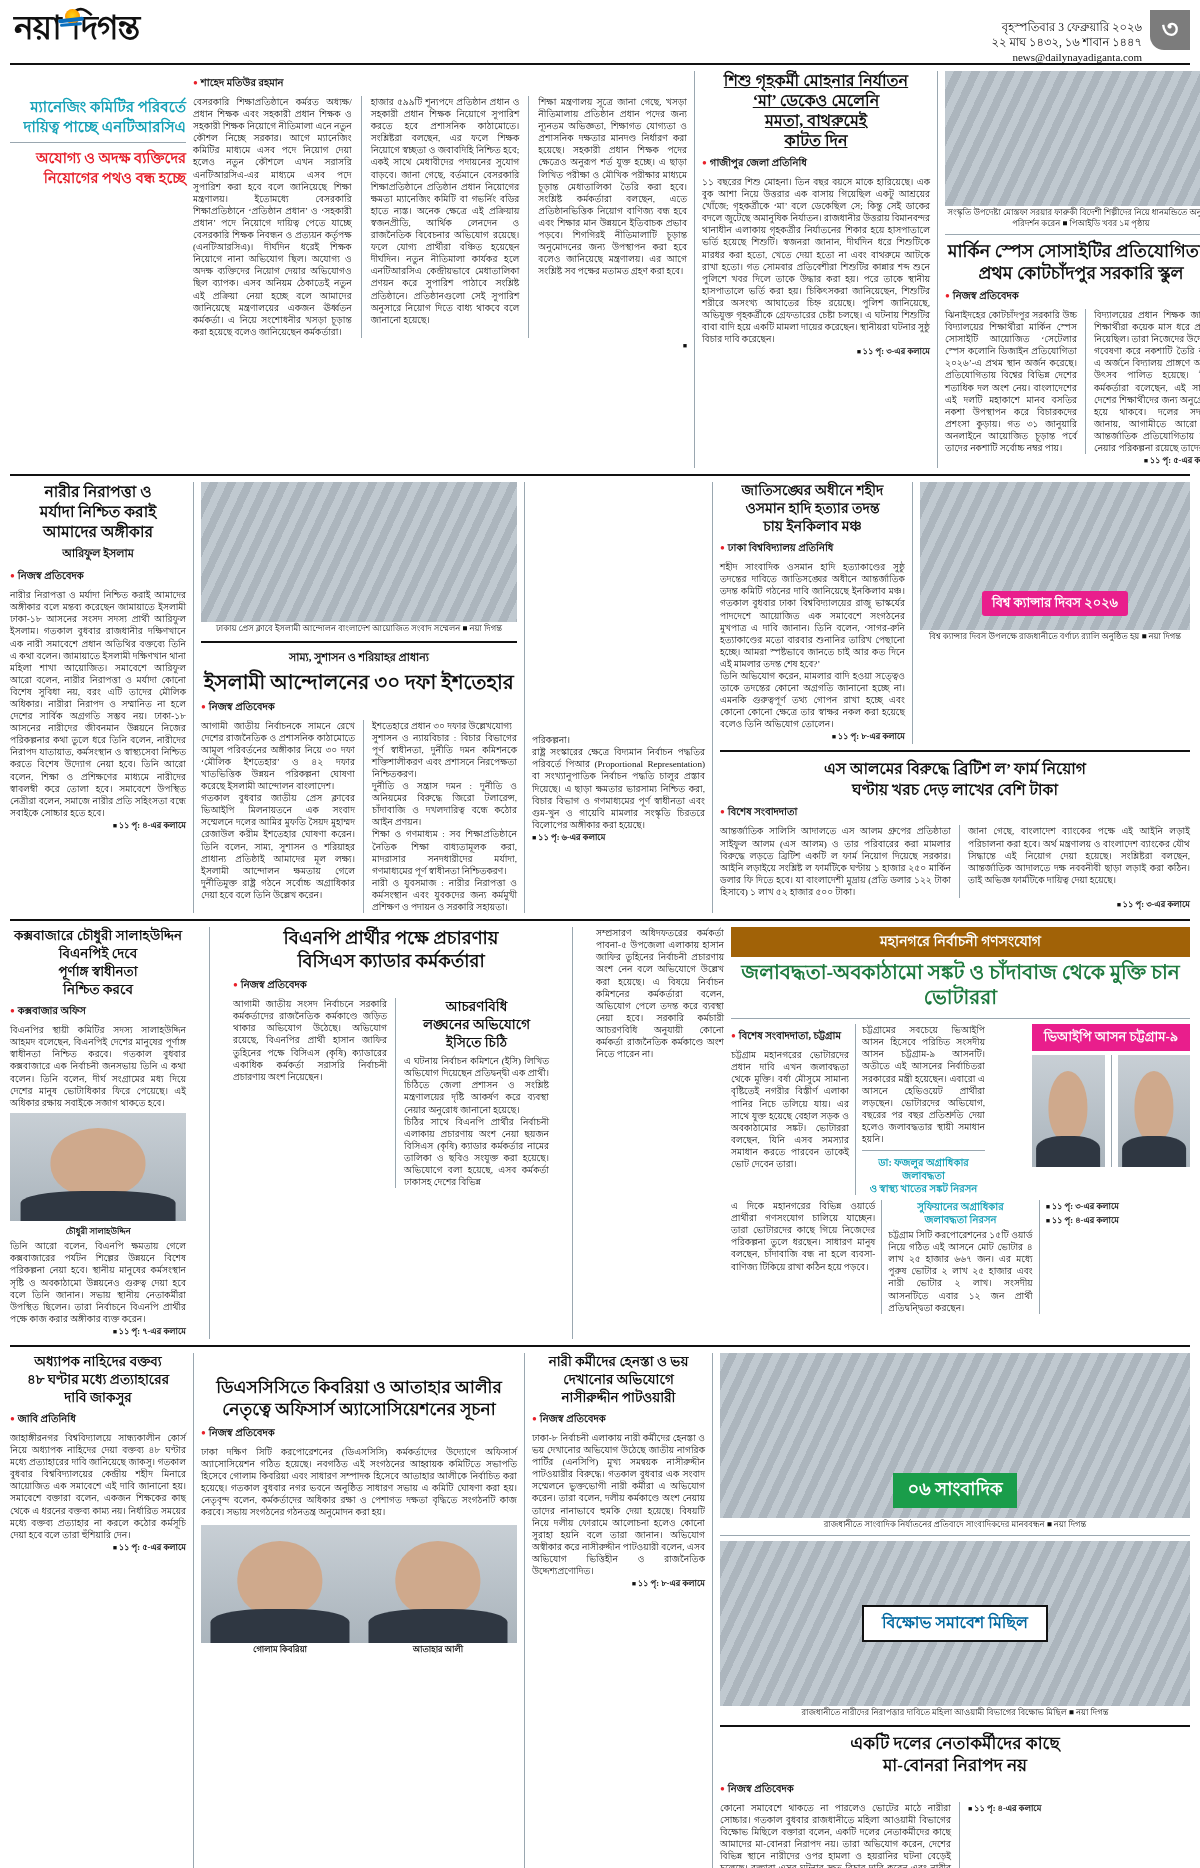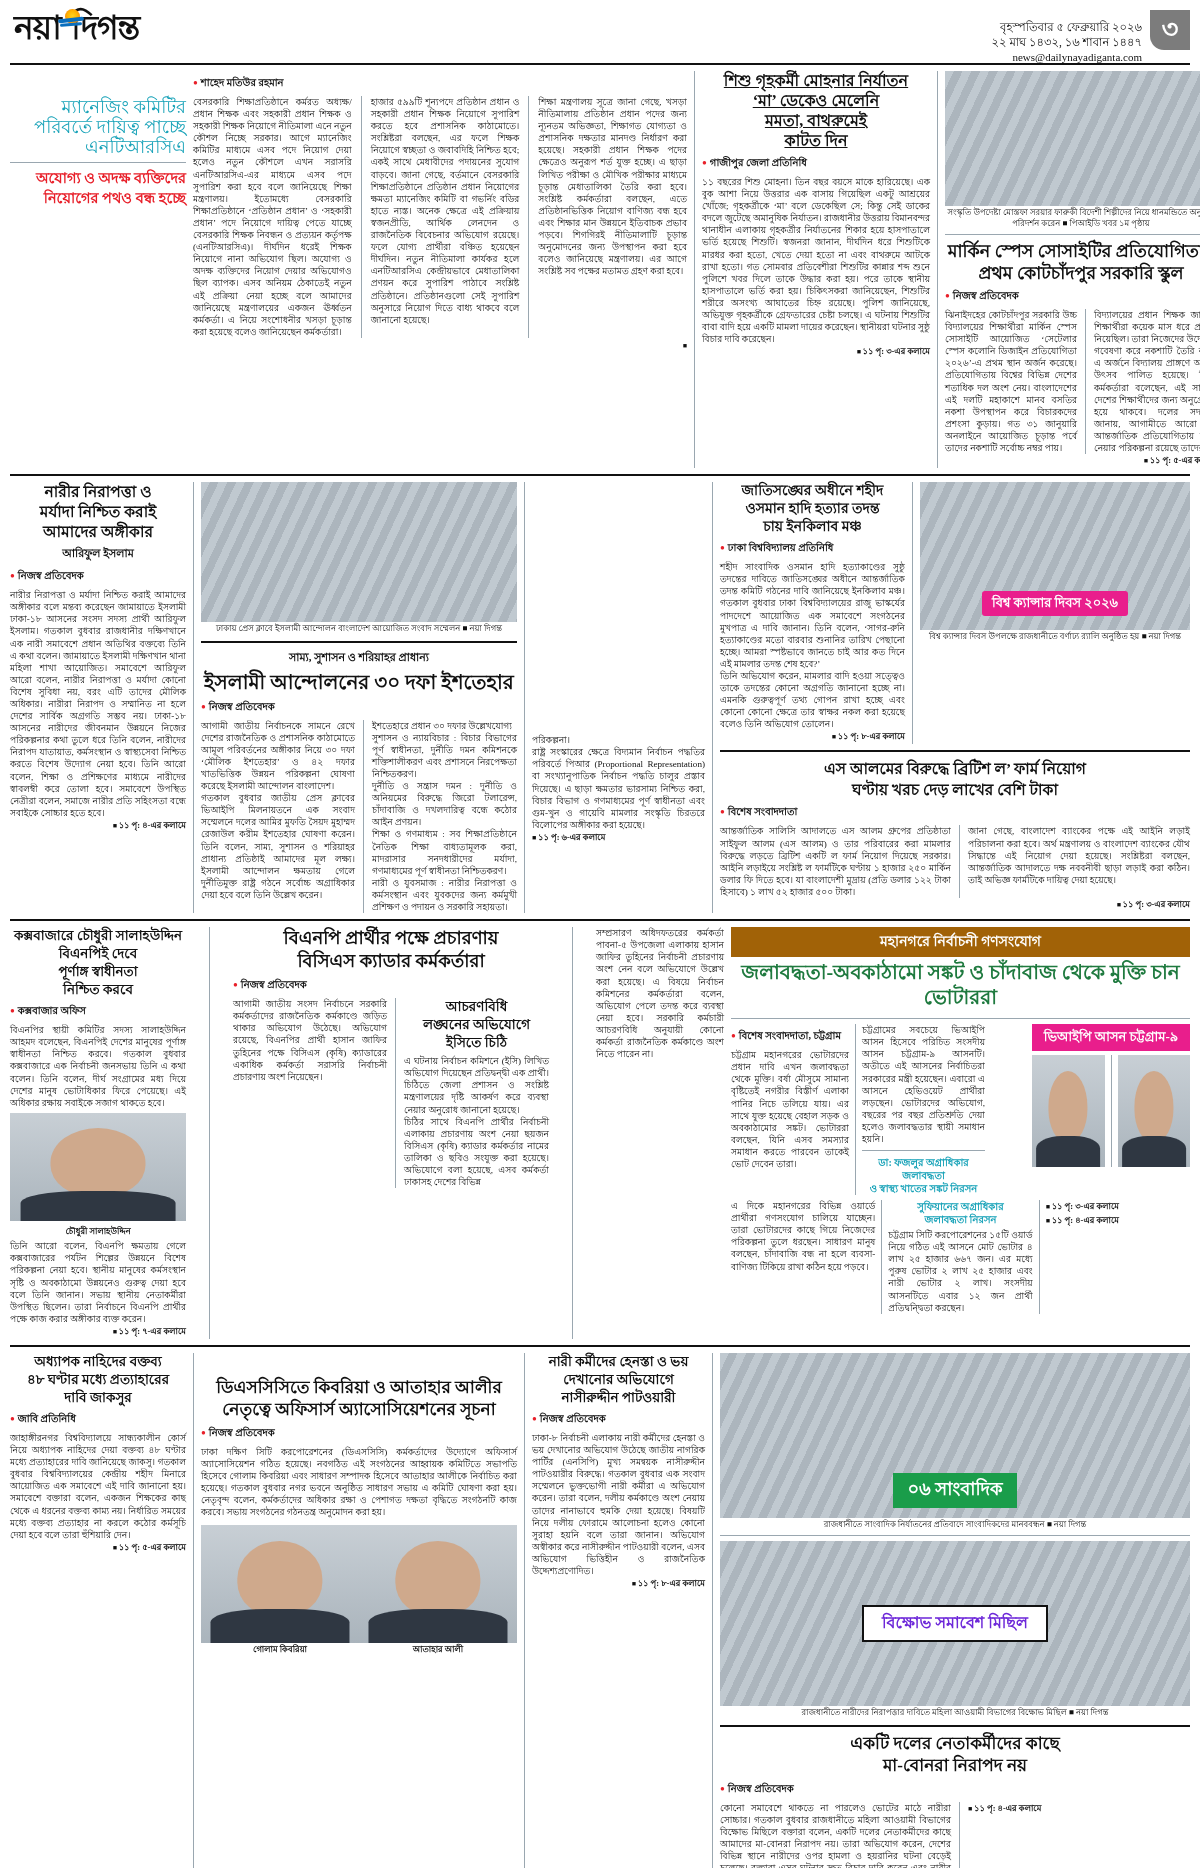--- a/index.html
+++ b/index.html
@@ -40,21 +40,21 @@
   .body { font-size: 9.1px; line-height: 12.1px; text-align: justify; hyphens: auto; }
   .cap { font-size: 8.4px; line-height: 10.5px; text-align: center; padding-top: 2px; }
   .photo { background: #b9c3cb; width: 100%; position: relative; overflow: hidden; }
   .photo::after { content:""; position:absolute; inset:0;
     background: repeating-linear-gradient(115deg, rgba(255,255,255,.10) 0 8px, rgba(0,0,0,.07) 8px 16px); }
   .vline { border-left: 1px solid #9aa7b0; }
   .hsep { border-top: 1px solid #9aa7b0; margin: 5px 0; }
   .hsep-dark { border-top: 2px solid #111; margin: 6px 0; }
   .jump { font-size: 8.4px; font-weight: bold; }
   .jump::before { content: "■ "; font-size: 7px; }
-  .kicker-teal { font-size: 18px; line-height: 20px; text-align: right; color:#17a2b8; font-weight: normal; margin-top: 26px; }
+  .kicker-teal { font-size: 15px; line-height: 20px; text-align: right; color:#17a2b8; font-weight: bold; margin-top: 26px; }
   .kicker-red  { font-size: 14.5px; line-height: 20px; text-align: right; color:#e8202a; font-weight: bold; }
   .lead-cols { display: grid; grid-template-columns: repeat(3, 1fr); gap: 9px; }
   .lead-cols > div + div { border-left: 1px solid #9aa7b0; padding-left: 9px; }
 
   .mid-col-head { font-size: 16px; line-height: 20px; font-weight: bold; text-align: center; }
   .rt-head { font-size: 17.5px; line-height: 22px; font-weight: bold; text-align: center; }
   .sec-head-blk { color:#111; font-weight:bold; text-align:center; }
 
   
   .banner-green { background:#a16207; color:#fff; text-align:center; font-size:14px; font-weight:bold; padding:3px 0; }
@@ -75,21 +75,21 @@
     <div class="logo-wrap">
       <div class="logo-swirl">
         <div class="sun"></div>
           <div class="wave1"></div>
           <div class="wave2"></div>
       </div>
       <div class="logo-text">নয়া দিগন্ত</div>
     </div>
     <div class="masthead-right">
       <div class="dateblock">
-        <div>বৃহস্পতিবার ৫ ফেব্রুয়ারি ২০২৬</div>
+        <div>বৃহস্পতিবার 3 ফেব্রুয়ারি ২০২৬</div>
         <div>২২ মাঘ ১৪৩২, ১৬ শাবান ১৪৪৭</div>
         <div class="em">news@dailynayadiganta.com</div>
       </div>
       <div class="pagenum">৩</div>
     </div>
   </div>
   <div class="rule-thick"></div>
 
   <div style="display:grid; grid-template-columns: 176px 494px 1px 228px 1px 272px; gap:7px;">
 
@@ -359,21 +359,21 @@
 
     <div class="vline"></div>
 
     <div>
       <div class="photo" style="height:165px; display:flex; align-items:flex-end; justify-content:center;">
         <div style="position:relative; z-index:2; background:#1a9d4a; color:#fff; font-weight:bold; font-size:18px; padding:2px 14px; margin-bottom:10px;">০৬ সাংবাদিক</div>
       </div>
       <div class="cap">রাজধানীতে সাংবাদিক নির্যাতনের প্রতিবাদে সাংবাদিকদের মানববন্ধন ■ নয়া দিগন্ত</div>
       <div class="hsep"></div>
       <div class="photo" style="height:165px; display:flex; align-items:center; justify-content:center;">
-        <div style="position:relative; z-index:2; background:#fff; border:2px solid #111; color:#6d28d9; font-weight:bold; font-size:16px; padding:3px 18px;">বিক্ষোভ সমাবেশ মিছিল</div>
+        <div style="position:relative; z-index:2; background:#fff; border:2px solid #111; color:#0369a1; font-weight:bold; font-size:16px; padding:3px 18px;">বিক্ষোভ সমাবেশ মিছিল</div>
       </div>
       <div class="cap">রাজধানীতে নারীদের নিরাপত্তার দাবিতে মহিলা আওয়ামী বিভাগের বিক্ষোভ মিছিল ■ নয়া দিগন্ত</div>
       <div class="hsep-dark"></div>
       <div class="sec-head-blk" style="font-size:17px; line-height:22px; white-space:pre-line;">একটি দলের নেতাকর্মীদের কাছে
 মা-বোনরা নিরাপদ নয়</div>
       <div class="byline">নিজস্ব প্রতিবেদক</div>
       <div style="display:grid; grid-template-columns:1fr 1fr; gap:8px;">
         <div class="body">কোনো সমাবেশে থাকতে না পারলেও ভোটের মাঠে নারীরা সোচ্চার। গতকাল বুধবার রাজধানীতে মহিলা আওয়ামী বিভাগের বিক্ষোভ মিছিলে বক্তারা বলেন, একটি দলের নেতাকর্মীদের কাছে আমাদের মা-বোনরা নিরাপদ নয়। তারা অভিযোগ করেন, দেশের বিভিন্ন স্থানে নারীদের ওপর হামলা ও হয়রানির ঘটনা বেড়েই চলেছে। বক্তারা এসব ঘটনার দ্রুত বিচার দাবি করেন এবং নারীর নিরাপত্তা নিশ্চিতে সরকারকে কার্যকর পদক্ষেপ নেয়ার আহ্বান জানান।</div>
         <div class="body vline" style="padding-left:8px;">
           <span class="jump">১১ পৃ: ৪-এর কলামে</span>

